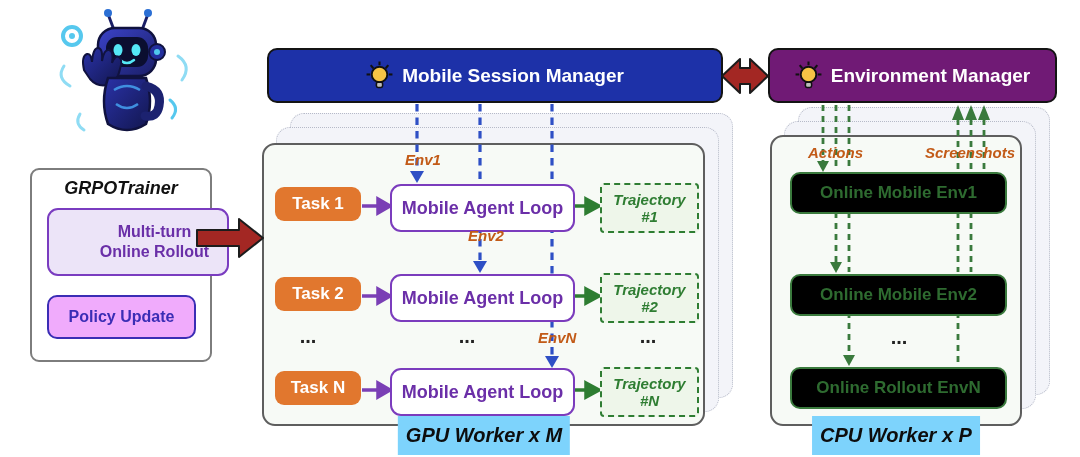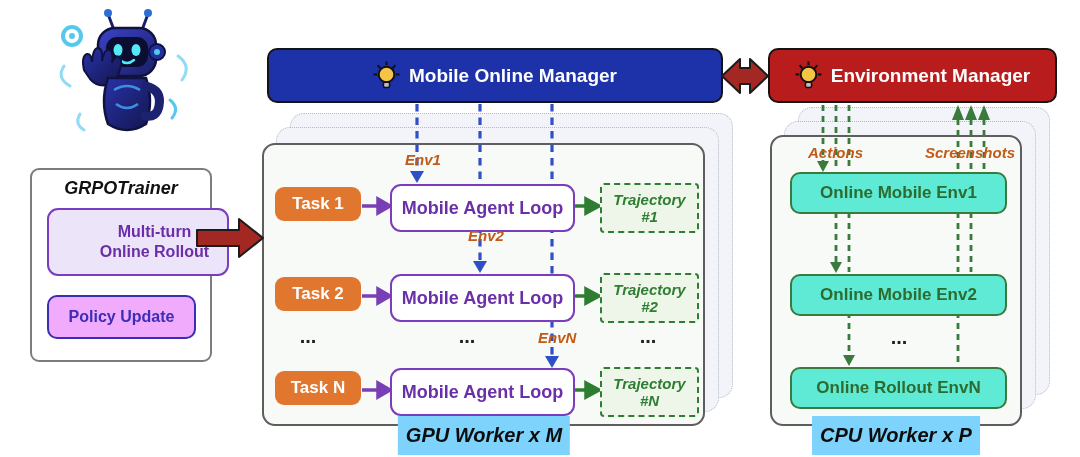--- a/index.html
+++ b/index.html
@@ -10,21 +10,21 @@
   .ghost-card{position:absolute;box-sizing:border-box;border:1.5px dotted #b6bac8;border-radius:14px;
               background:#f3f4f9;z-index:1;}
   .main-card{position:absolute;box-sizing:border-box;border:2px solid #5e5e5e;border-radius:13px;
              background:#f7faf6;z-index:2;}
 
   
   .manager-bar{position:absolute;box-sizing:border-box;height:55px;border:2.5px solid #141414;border-radius:10px;
                display:flex;align-items:center;justify-content:center;gap:9px;color:#ffffff;
                font-weight:bold;font-size:19px;z-index:5;}
   .bar-blue{background:#1d31a8;}
-  .bar-green{background:#b91c1c;}
+  .bar-green{background:#701a75;}
 
   
   .trainer-box{position:absolute;left:30px;top:168px;width:178px;height:190px;background:#ffffff;
                border:2.5px solid #7d7d7d;border-radius:9px;z-index:2;}
   .trainer-title{position:absolute;left:0;top:8px;width:100%;text-align:center;font-weight:bold;
                  font-style:italic;font-size:18px;color:#111;}
   .rollout-box{position:absolute;left:15px;top:38px;width:145px;height:64px;background:#ece4f8;
                border:2.5px solid #7a3cc0;border-radius:11px;display:flex;flex-direction:column;
                align-items:center;justify-content:center;line-height:1.25;color:#6a2fa8;
                font-weight:bold;font-size:16px;padding-left:33px;}
@@ -34,21 +34,21 @@
 
   
   .task-box{position:absolute;width:86px;height:34px;background:#e1772e;border-radius:9px;color:#fff;
             font-weight:bold;font-size:17px;display:flex;align-items:center;justify-content:center;z-index:4;}
   .mal-box{position:absolute;width:181px;height:44px;background:#ffffff;border:2.5px solid #7b3cbd;
            border-radius:11px;color:#6b2fa8;font-weight:bold;font-size:18px;display:flex;
            align-items:center;justify-content:center;z-index:4;}
   .traj-box{position:absolute;width:95px;height:46px;background:#eef6ea;border:2px dashed #2e7d32;
             border-radius:4px;color:#2e7d32;font-weight:bold;font-style:italic;font-size:15px;
             line-height:1.15;display:flex;flex-direction:column;align-items:center;justify-content:center;z-index:4;}
-  .env-box{position:absolute;width:213px;height:38px;background:#5eead4;border:2px solid #3a7a3d;
+  .env-box{position:absolute;width:213px;height:38px;background:#000000;border:2px solid #3a7a3d;
            border-radius:10px;color:#2e6b30;font-weight:bold;font-size:17px;display:flex;
            align-items:center;justify-content:center;z-index:4;}
   .flow-label{position:absolute;color:#c25a17;font-weight:bold;font-style:italic;font-size:15px;z-index:5;white-space:nowrap;margin-left:9px;}
   .ellipsis{position:absolute;font-weight:bold;font-size:20px;color:#222;z-index:4;transform:translateX(-50%);}
   .footer-label{position:absolute;font-weight:bold;font-style:italic;font-size:20px;color:#0d0d0d;
                 background:#7dd3fc;padding:8px 8px;z-index:5;transform:translateX(-50%);white-space:nowrap;}
   svg.layer{position:absolute;left:0;top:0;z-index:3;}
   svg.toplayer{position:absolute;left:0;top:0;z-index:6;}
   .mascot{position:absolute;left:50px;top:4px;z-index:1;}
 </style>
@@ -178,21 +178,21 @@
   <div class="manager-bar bar-blue" style="left:267px;top:48px;width:456px;">
     <svg width="27" height="29" viewBox="0 0 26 28">
       <line x1="13" y1="0.5" x2="13" y2="4" stroke="#111" stroke-width="2"></line>
       <line x1="4.5" y1="4" x2="7" y2="7" stroke="#111" stroke-width="2"></line>
       <line x1="21.5" y1="4" x2="19" y2="7" stroke="#111" stroke-width="2"></line>
       <line x1="0.5" y1="13" x2="4" y2="13" stroke="#111" stroke-width="2"></line>
       <line x1="22" y1="13" x2="25.5" y2="13" stroke="#111" stroke-width="2"></line>
       <circle cx="13" cy="13" r="7.5" fill="#f6c445" stroke="#111" stroke-width="1.8"></circle>
       <rect x="10" y="20.5" width="6" height="5" rx="1.5" fill="#bdbdbd" stroke="#111" stroke-width="1.5"></rect>
     </svg>
-    <span>Mobile Online Manager</span>
+    <span>Mobile Session Manager</span>
   </div>
 
   <div class="manager-bar bar-green" style="left:768px;top:48px;width:289px;">
     <svg width="27" height="29" viewBox="0 0 26 28">
       <line x1="13" y1="0.5" x2="13" y2="4" stroke="#111" stroke-width="2"></line>
       <line x1="4.5" y1="4" x2="7" y2="7" stroke="#111" stroke-width="2"></line>
       <line x1="21.5" y1="4" x2="19" y2="7" stroke="#111" stroke-width="2"></line>
       <line x1="0.5" y1="13" x2="4" y2="13" stroke="#111" stroke-width="2"></line>
       <line x1="22" y1="13" x2="25.5" y2="13" stroke="#111" stroke-width="2"></line>
       <circle cx="13" cy="13" r="7.5" fill="#f6c445" stroke="#111" stroke-width="1.8"></circle>

